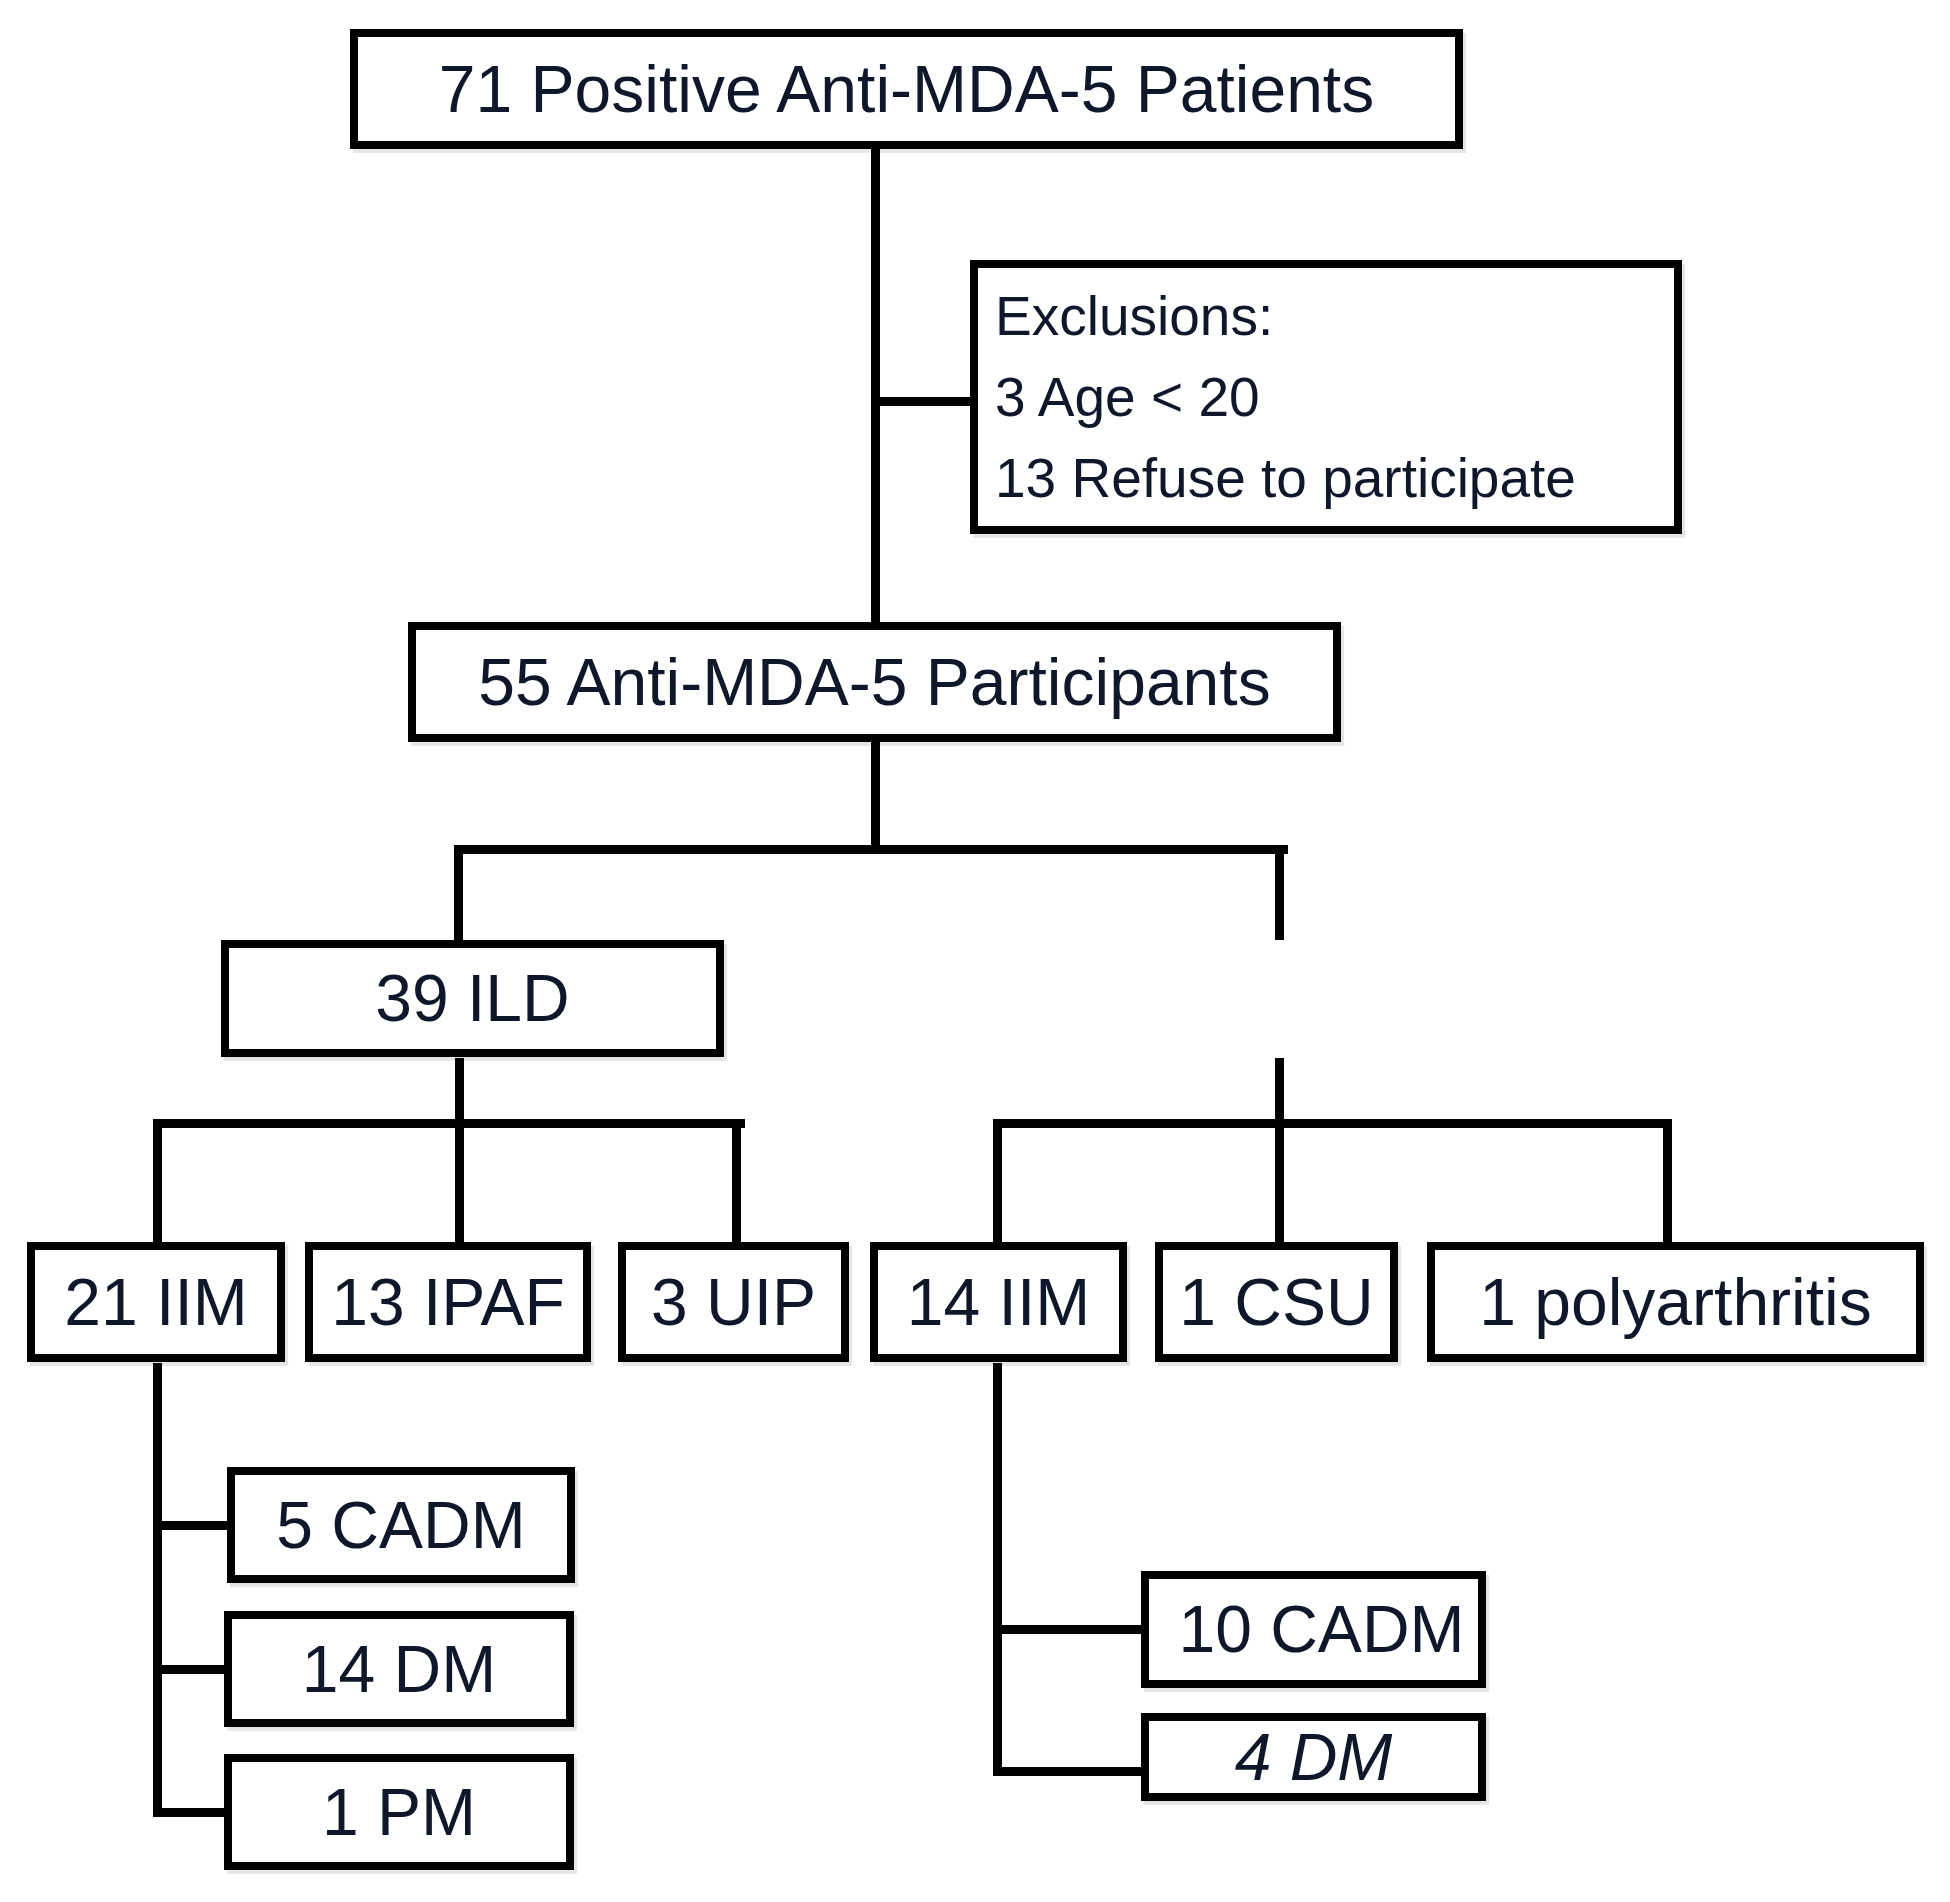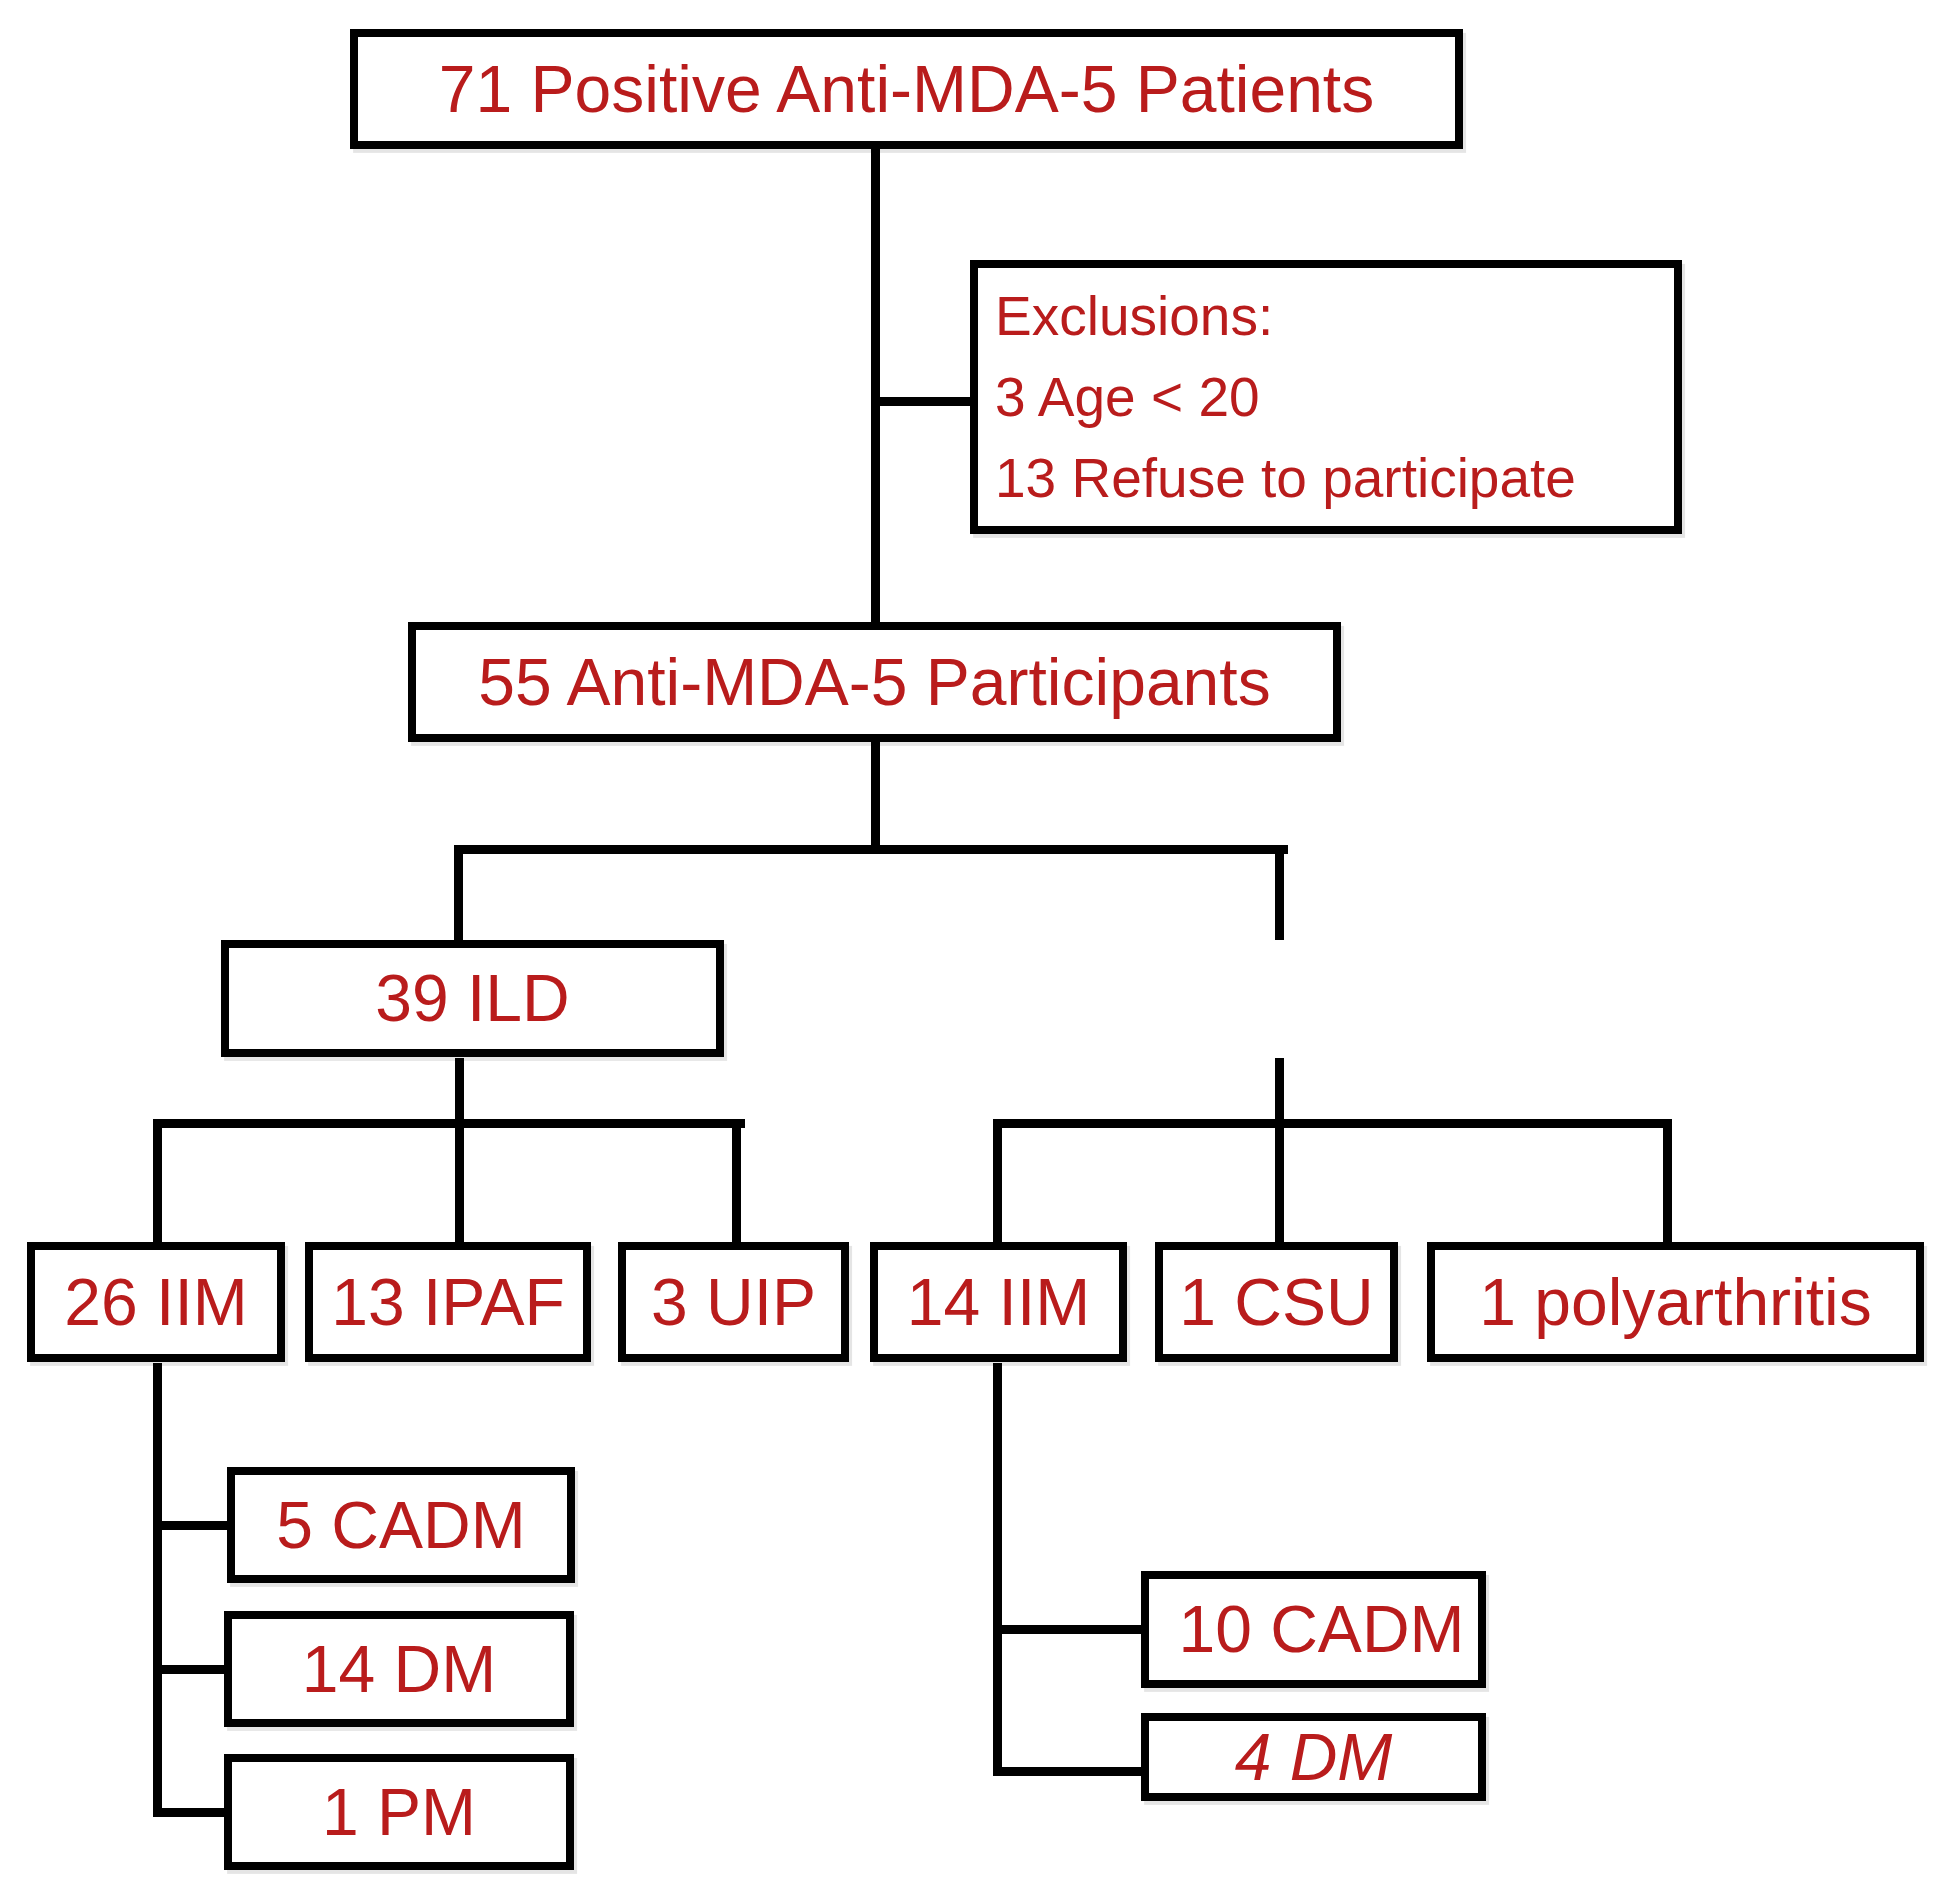--- a/index.html
+++ b/index.html
@@ -6,21 +6,21 @@
     margin: 0;
     padding: 0;
     background: #ffffff;
   }
   #diagram {
     position: relative;
     width: 1950px;
     height: 1902px;
     background: #ffffff;
     font-family: "Liberation Sans", "DejaVu Sans", sans-serif;
-    color: #b91c1c;
+    color: #0f172a;
   }
   .node {
     position: absolute;
     box-sizing: border-box;
     border: 8.6px solid #000000;
     background: #ffffff;
     display: flex;
     align-items: center;
     justify-content: center;
     font-size: 66px;
@@ -93,21 +93,21 @@
   <div class="node" style="left:408px; top:622px; width:933px; height:120px;">
     <span>55 Anti-MDA-5 Participants</span>
   </div>
 
   <div class="node" style="left:221px; top:940px; width:503px; height:117px;">
     <span>39 ILD</span>
   </div>
 
 
   <div class="node" style="left:27px; top:1242px; width:258px; height:120px;">
-    <span>26 IIM</span>
+    <span>21 IIM</span>
   </div>
 
   <div class="node" style="left:305px; top:1242px; width:286px; height:120px;">
     <span>13 IPAF</span>
   </div>
 
   <div class="node" style="left:618px; top:1242px; width:231px; height:120px;">
     <span>3 UIP</span>
   </div>
 

